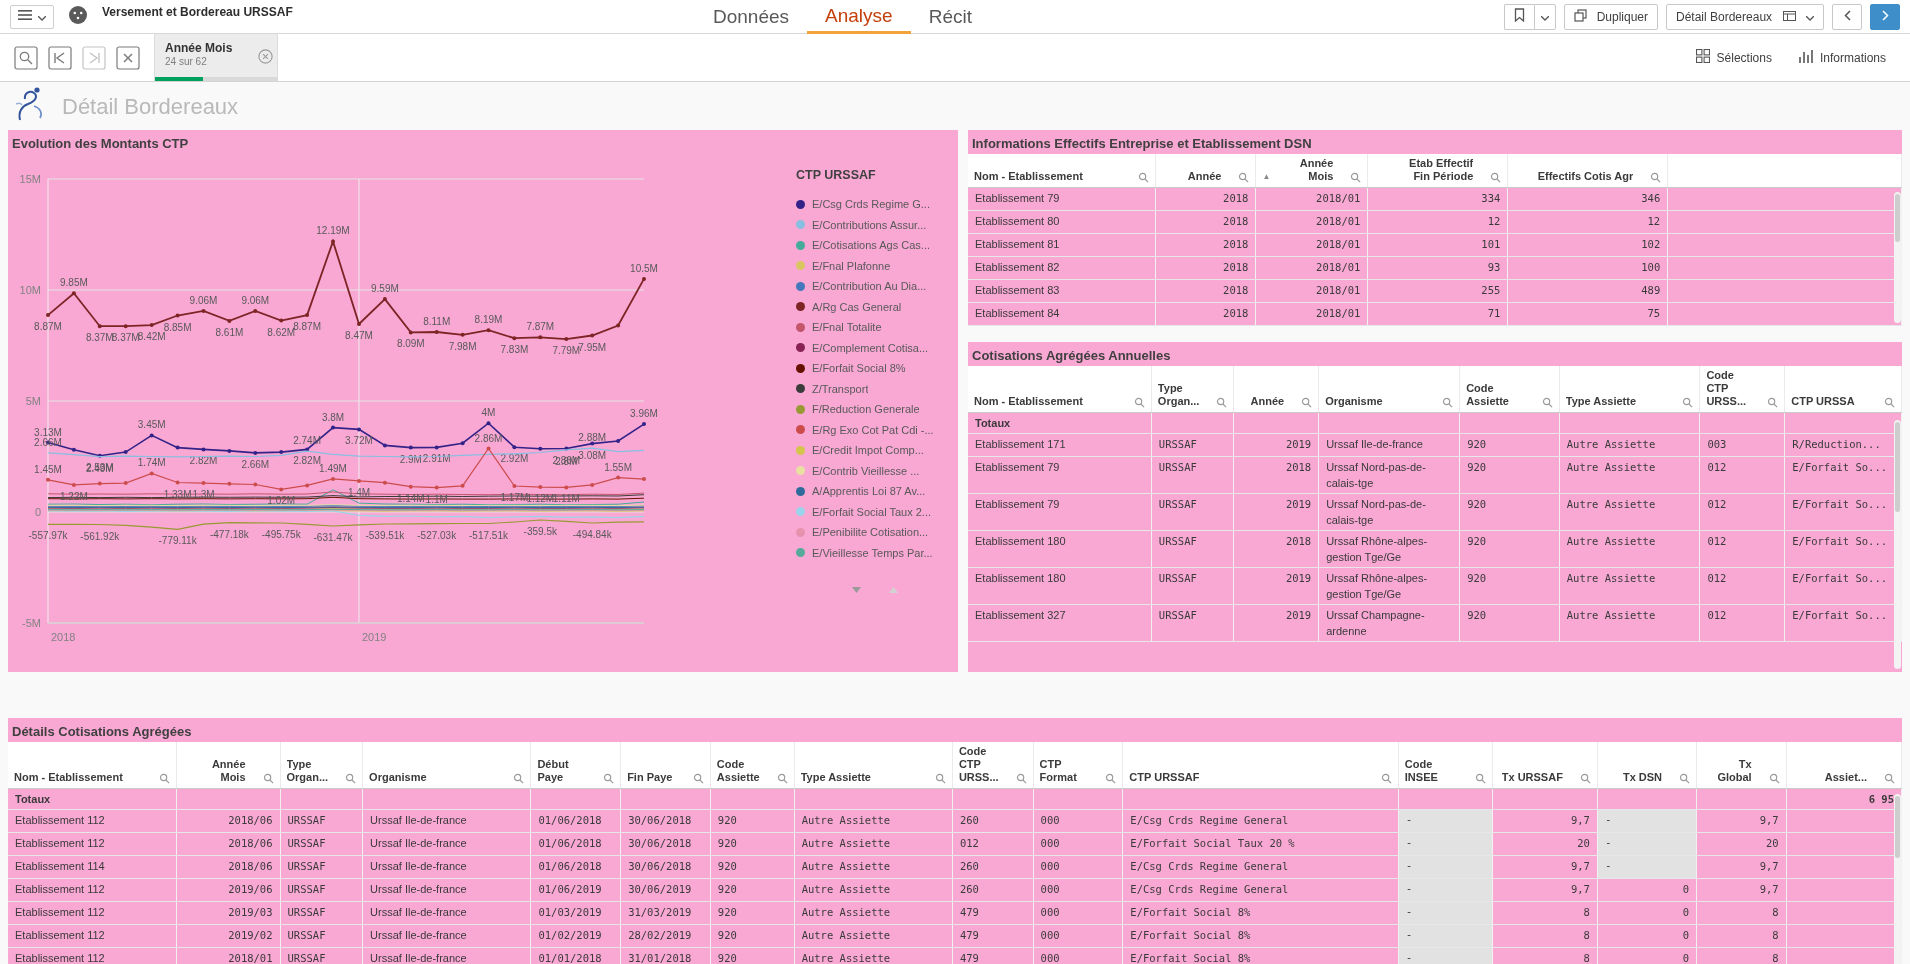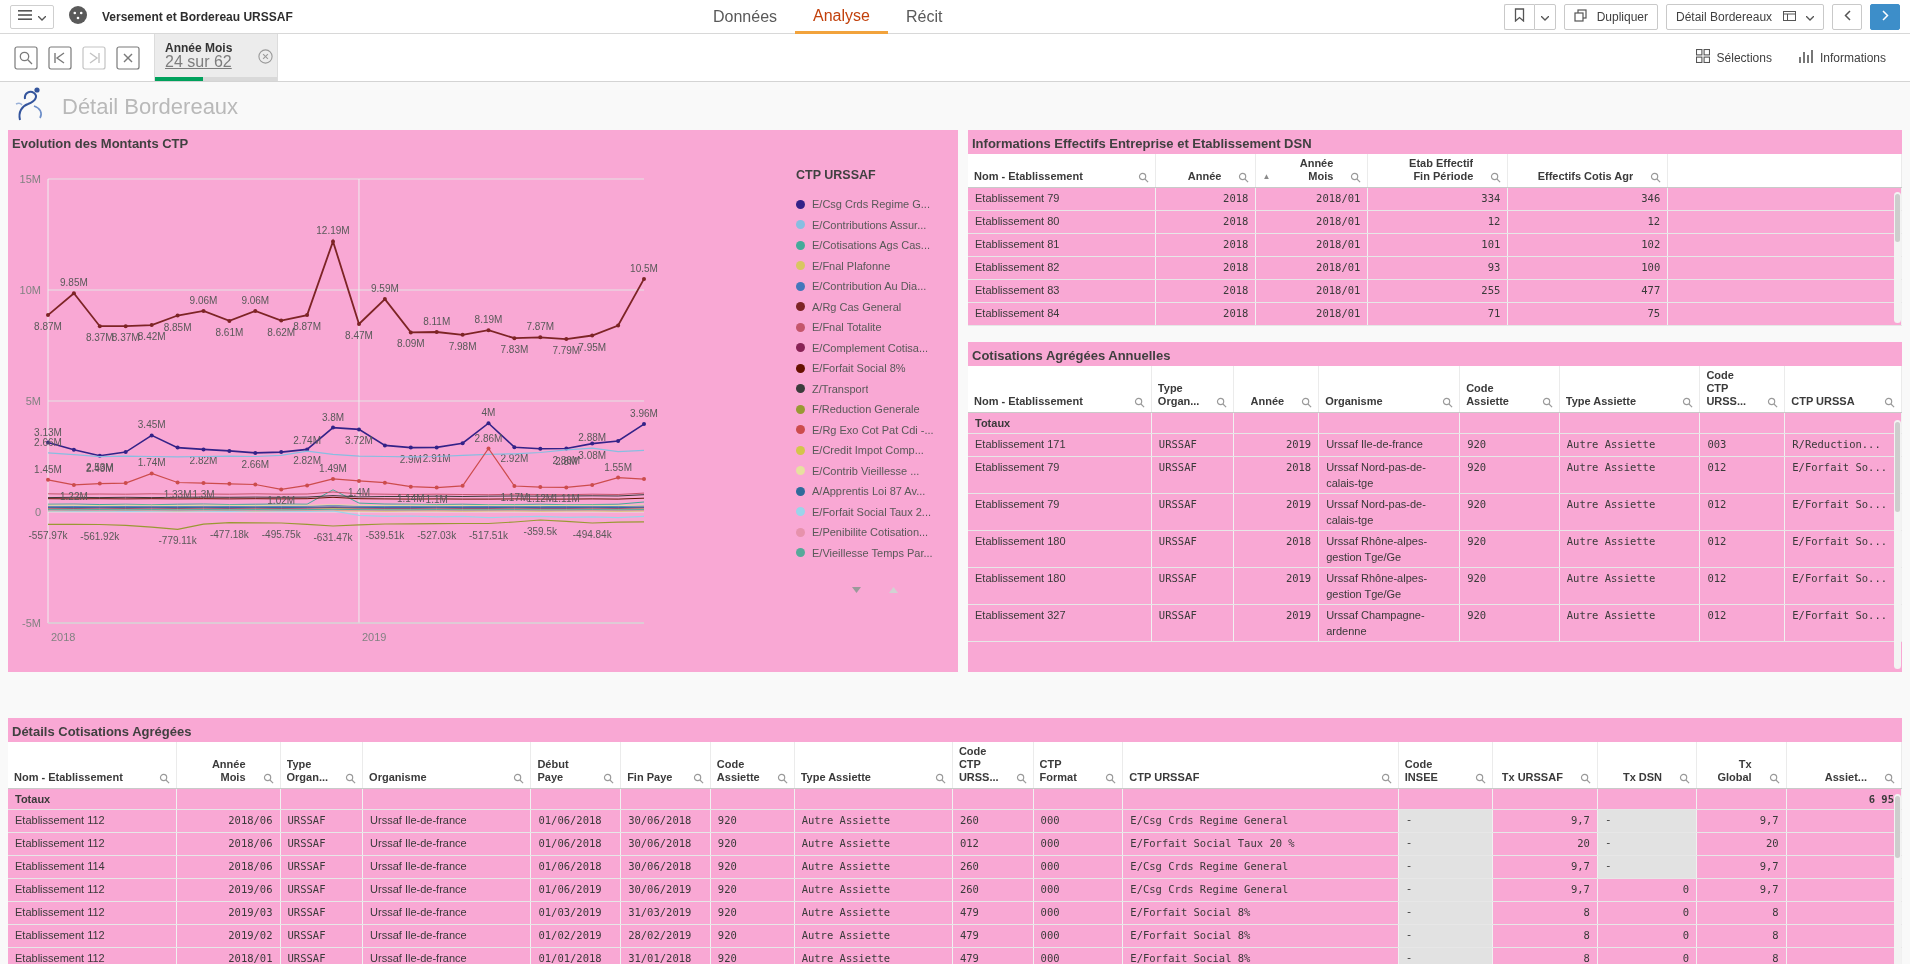--- a/index.html
+++ b/index.html
@@ -3,46 +3,46 @@
 <meta charset="utf-8">
 <style>
   * { box-sizing: border-box; margin: 0; padding: 0; }
   html, body { width: 1910px; height: 964px; overflow: hidden; background: #fff;
     font-family: "Liberation Sans", sans-serif; color: #404040; }
   button { font-family: inherit; cursor: pointer; }
 
   
   .topbar { position: fixed; top: 0; left: 0; right: 0; height: 34px; background: #fff;
     border-bottom: 1px solid #d8d8d8; display: flex; align-items: center; padding: 0 10px; z-index: 30; }
-  .tb-left { display: flex; align-items: center; gap: 14px; }
+  .tb-left { display: flex; align-items: flex-start; gap: 14px; }
   .menu-btn { display: flex; align-items: center; gap: 6px; border: 1px solid #cfcfcf; background: #fff;
     border-radius: 2px; height: 24px; padding: 0 7px; }
   .app-title { font-size: 12px; font-weight: 700; color: #2e2e2e; }
   .tb-tabs { position: absolute; left: 695px; top: 0; height: 34px; display: flex; }
-  .tab { background: none; border: none; font-size: 16px; color: #595959; padding: 0 18px; height: 34px; }
+  .tab { background: none; border: none; font-size: 19px; color: #595959; padding: 0 18px; height: 34px; }
   .tab.active { color: #c2410c; border-bottom: 3px solid var(--accent-orange, #F2A33C); }
   .tb-right { margin-left: auto; display: flex; align-items: center; gap: 8px; }
   .tbtn { display: flex; align-items: center; gap: 10px; height: 26px; border: 1px solid #c9c9c9;
     border-radius: 2px; background: #fff; padding: 0 9px; font-size: 12px; color: #404040; }
   .btn-group { display: flex; }
   .btn-group .tbtn:first-child { border-right: none; border-radius: 2px 0 0 2px; }
   .btn-group .tbtn:last-child { border-radius: 0 2px 2px 0; padding: 0 6px; }
   .sheet-select { min-width: 158px; justify-content: space-between; }
   .tbtn.nav { width: 30px; justify-content: center; padding: 0; }
   .tbtn.primary { background: var(--primary-blue, #3D8EC9); border-color: var(--primary-blue, #3D8EC9); }
 
   
   .toolbar { position: fixed; top: 34px; left: 0; right: 0; height: 48px; background: #fff;
     border-bottom: 1px solid #d4d4d4; display: flex; align-items: center; z-index: 29; }
   .sel-icons { display: flex; gap: 6px; padding: 0 12px; }
   .sicon { width: 28px; height: 28px; border: none; background: none; display: flex; align-items: center; justify-content: center; }
   .filter-chip { position: relative; width: 124px; height: 47px; background: #ececec;
     border-left: 1px solid #dcdcdc; border-right: 1px solid #dcdcdc; padding: 7px 24px 6px 10px; cursor: pointer; }
   .chip-field { font-size: 12px; font-weight: 700; color: #333; line-height: 14px; white-space: nowrap; }
-  .chip-sel { font-size: 16px; color: #7d7d7d; line-height: 13px; text-decoration: underline; }
+  .chip-sel { font-size: 10px; color: #7d7d7d; line-height: 13px; }
   .chip-close { position: absolute; right: 4px; top: 15px; background: none; border: none; padding: 0; line-height: 0; }
   .chip-bar-track { position: absolute; left: 0; bottom: 0; height: 4px; width: 100%; background: #d9d9d9; }
   .chip-bar { height: 100%; background: var(--selection-green, #00A15C); }
   .toolbar-right { margin-left: auto; display: flex; align-items: center; gap: 6px; padding-right: 14px; }
   .ttool { display: flex; align-items: center; gap: 7px; font-size: 12px; color: #404040;
     background: none; border: none; padding: 6px 10px; }
 
   
   .content { position: fixed; top: 82px; left: 0; right: 0; bottom: 0; background: #f9f9f9; }
   .sheet-header { position: absolute; top: 2px; left: 10px; display: flex; align-items: center; gap: 12px; }
@@ -619,21 +619,21 @@
               <td class="al-right mono">2018/01</td>
               <td class="al-right mono">93</td>
               <td class="al-right mono">100</td>
               <td class="al-left"></td>
             </tr>
             <tr class="data-row">
               <td class="al-left">Etablissement 83</td>
               <td class="al-right mono">2018</td>
               <td class="al-right mono">2018/01</td>
               <td class="al-right mono">255</td>
-              <td class="al-right mono">477</td>
+              <td class="al-right mono">489</td>
               <td class="al-left"></td>
             </tr>
             <tr class="data-row">
               <td class="al-left">Etablissement 84</td>
               <td class="al-right mono">2018</td>
               <td class="al-right mono">2018/01</td>
               <td class="al-right mono">71</td>
               <td class="al-right mono">75</td>
               <td class="al-left"></td>
             </tr>

